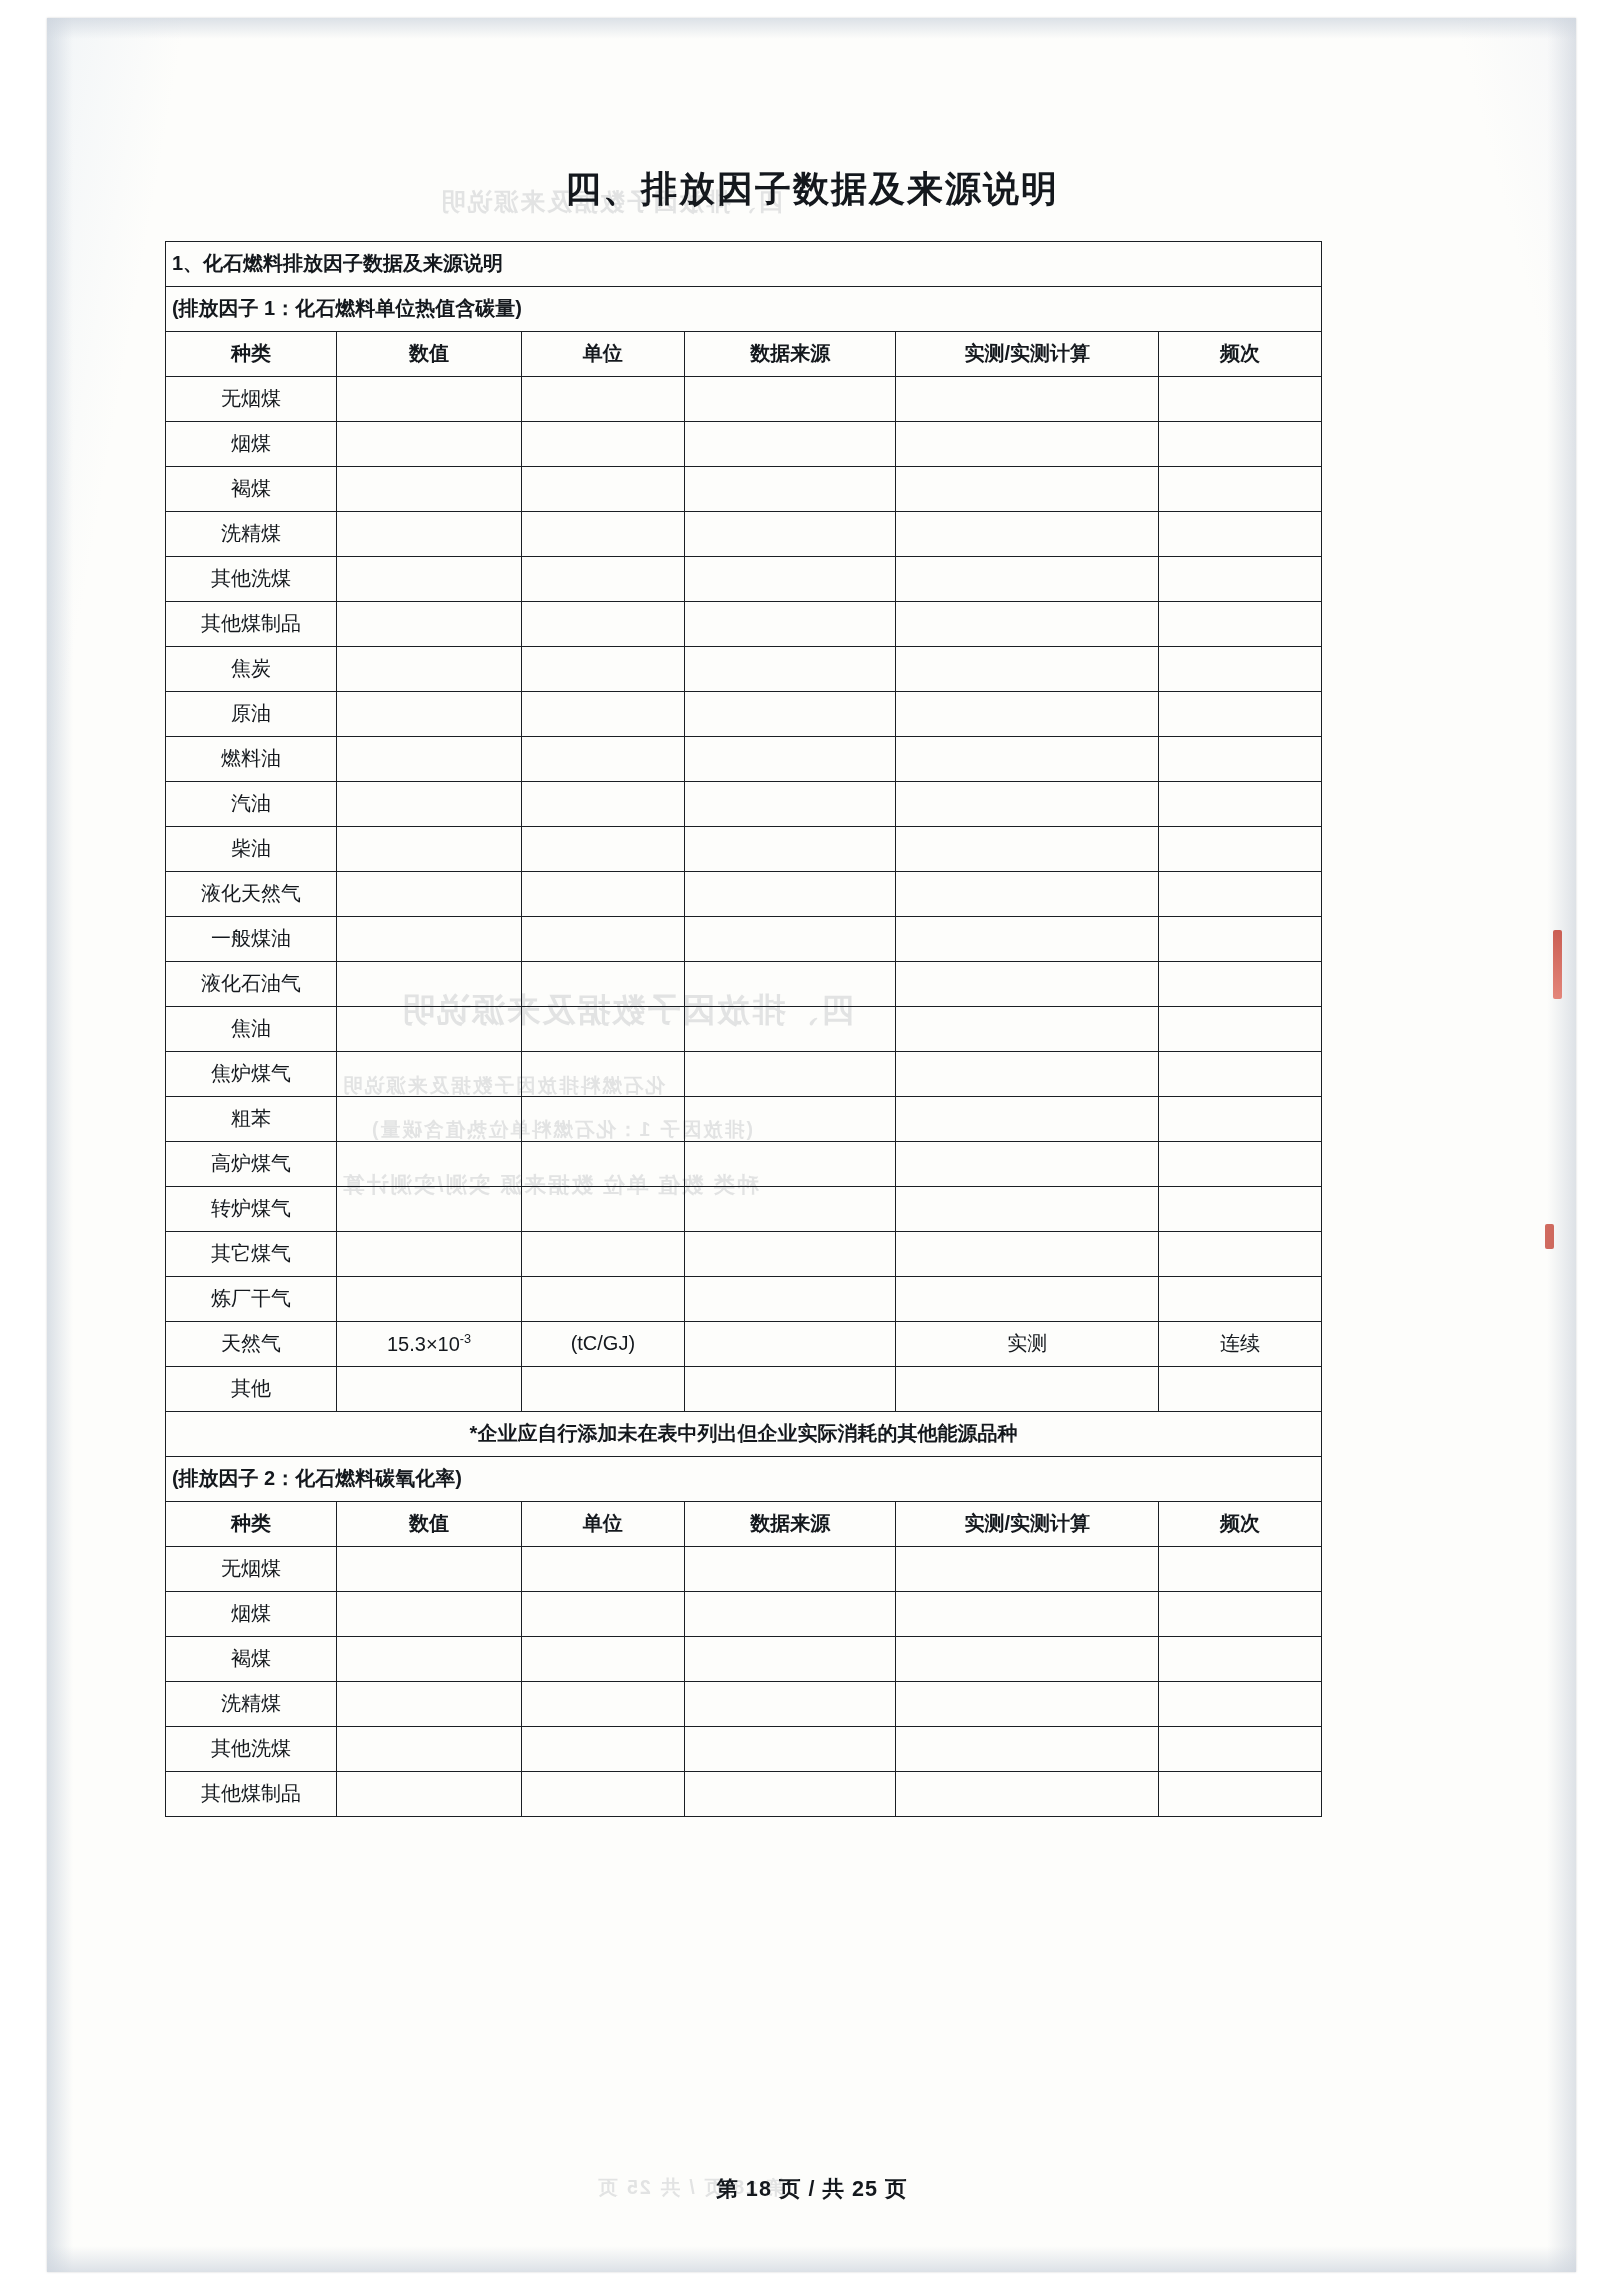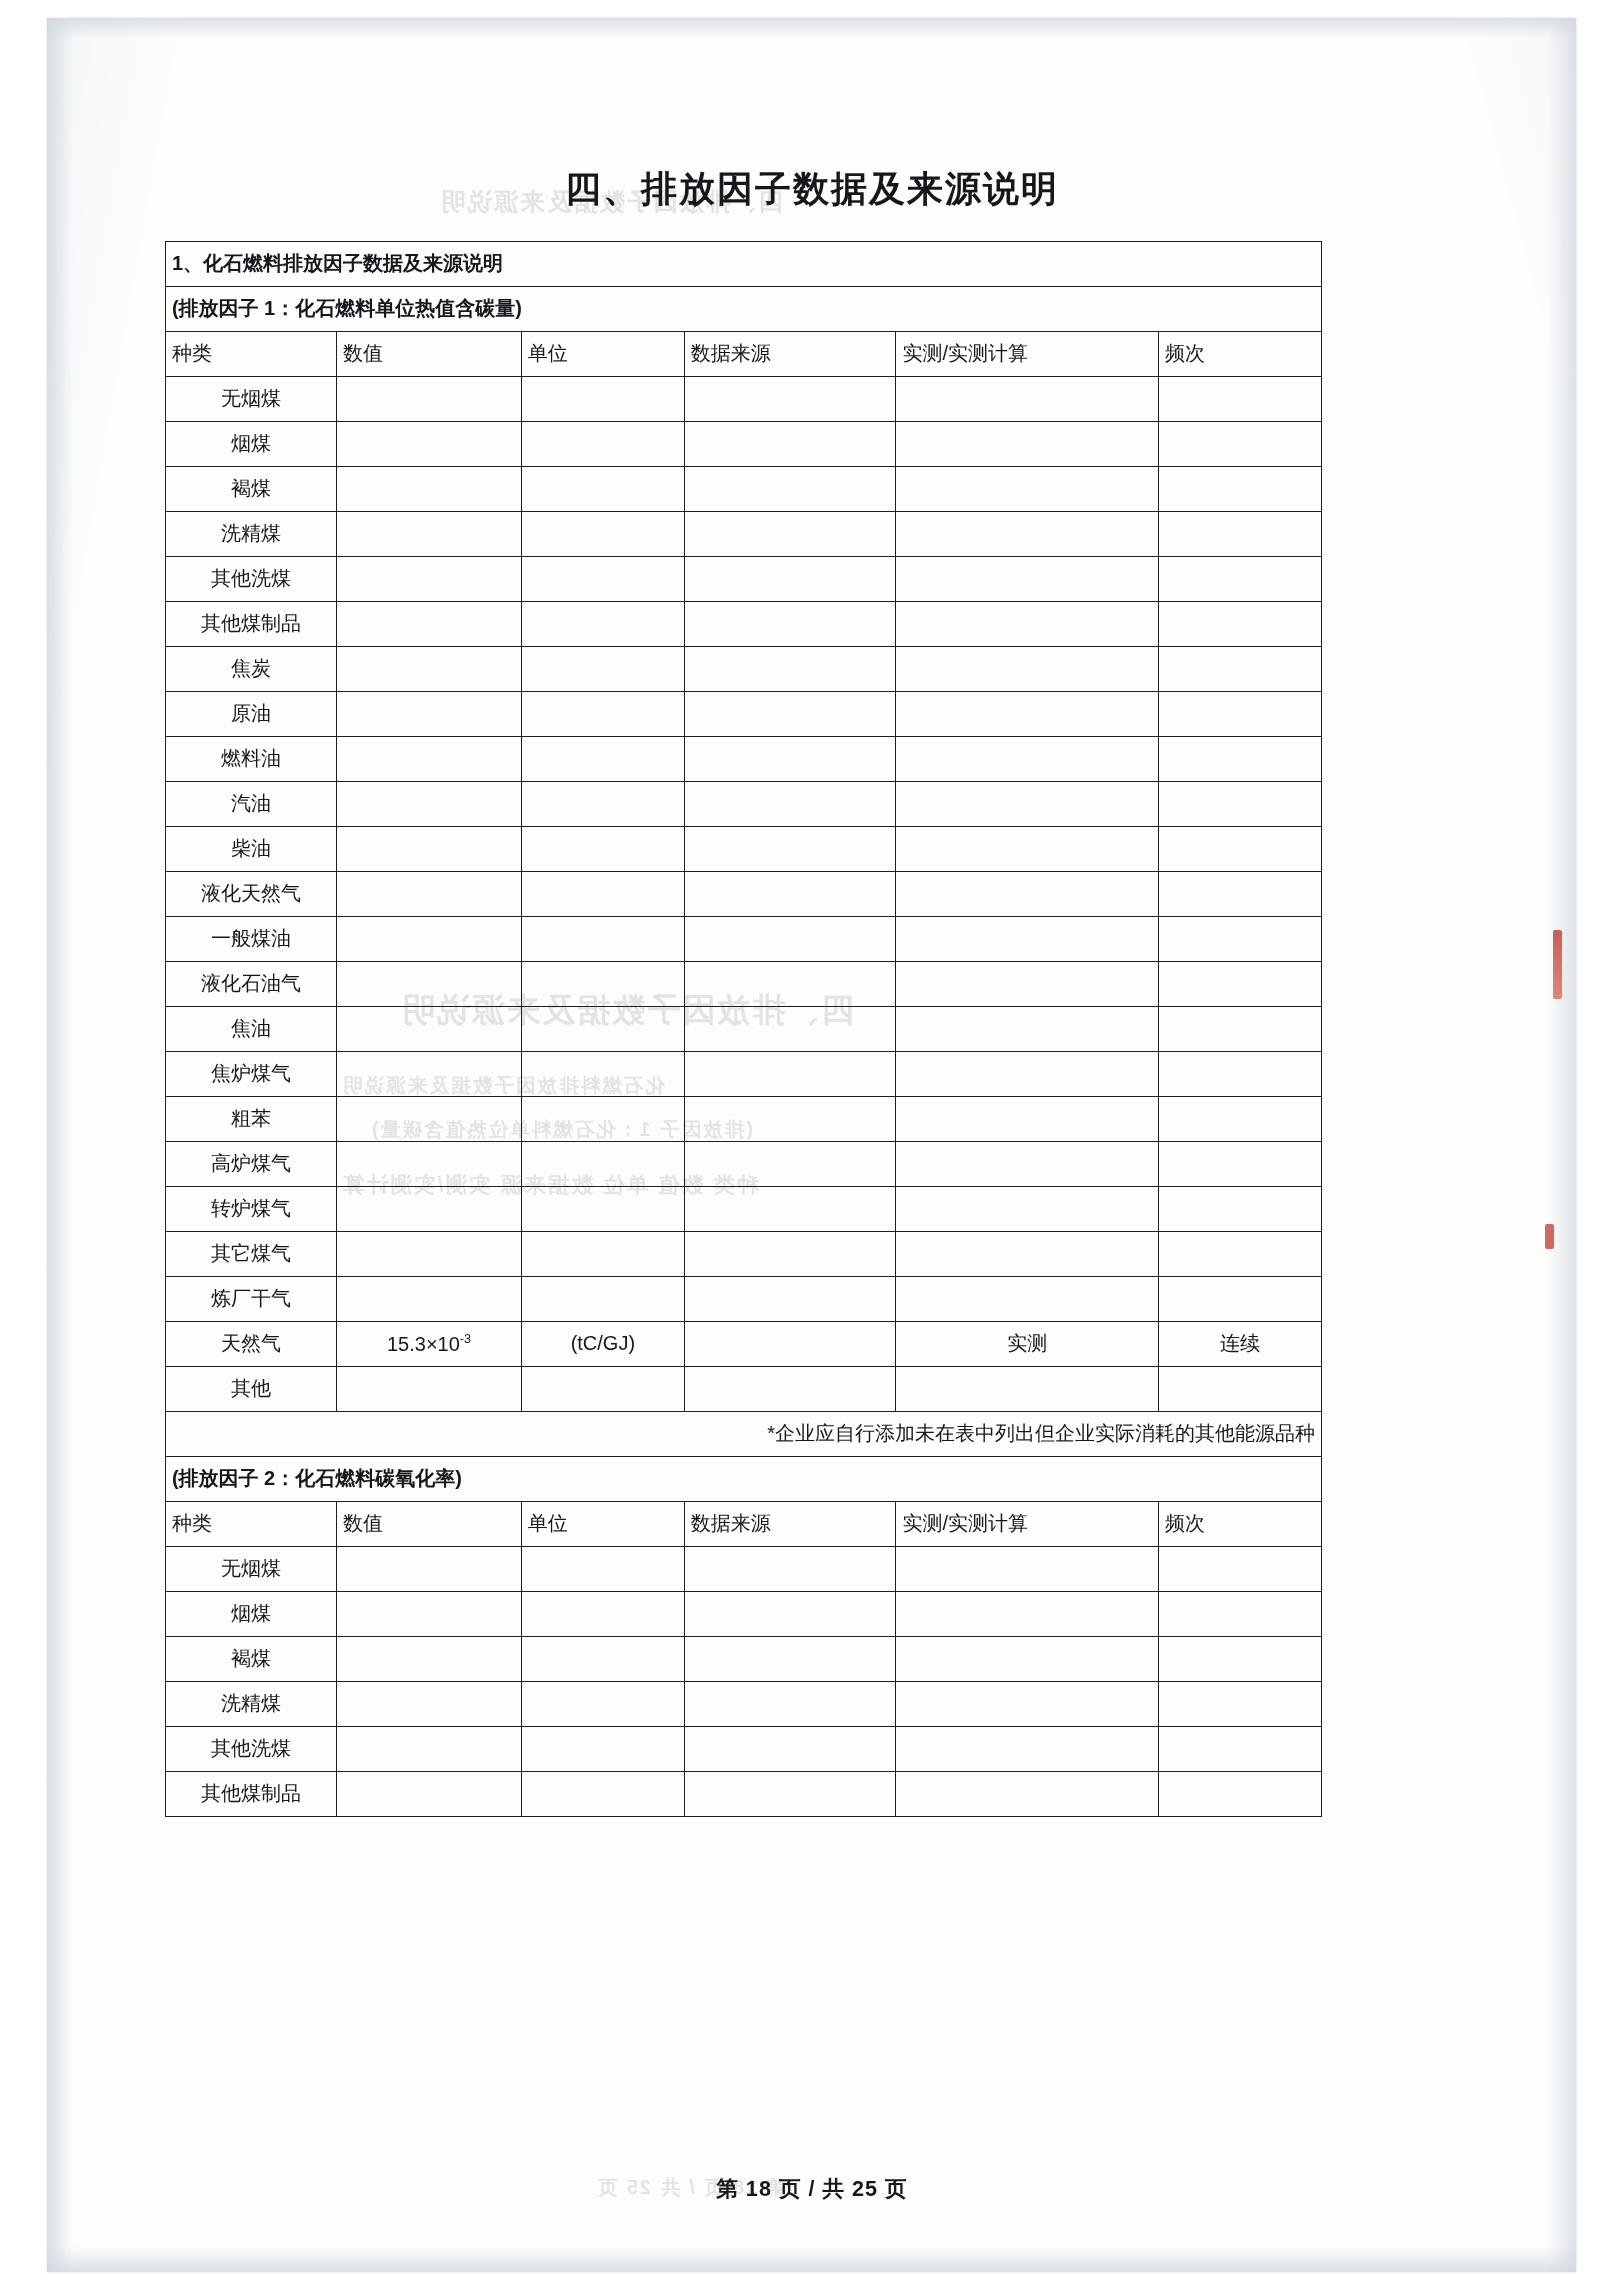--- a/index.html
+++ b/index.html
@@ -135,35 +135,35 @@
     color: #14181d;
     padding: 0 5.9px;
   }
   td.section-head {
     font-weight: 700;
     text-align: left;
     padding-left: 11.8px;
     font-size: 20.6px;
   }
   td.colhead {
-    text-align: left;
-    font-weight: 400;
+    text-align: center;
+    font-weight: 700;
     font-size: 20.6px;
   }
   td.rowlabel {
     text-align: center;
     font-size: 20.6px;
   }
   td.cellval {
     text-align: center;
     font-size: 19.6px;
   }
   td.note {
-    font-weight: 400;
-    text-align: right;
+    font-weight: 700;
+    text-align: center;
     padding-left: 11.8px;
     font-size: 20.6px;
   }
   sup {
     font-size: 12.7px;
   }
   .tall td { height: 55px; }
   .footer {
     position: absolute;
     left: 0;

